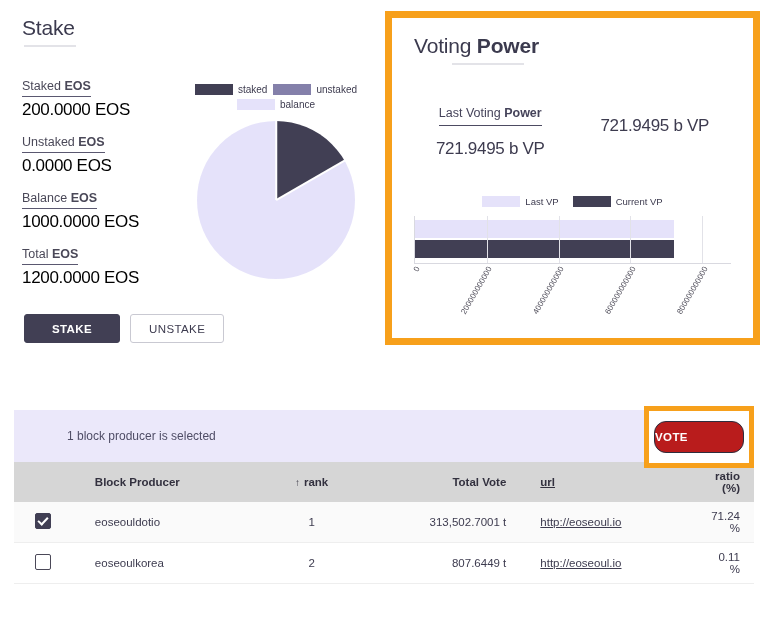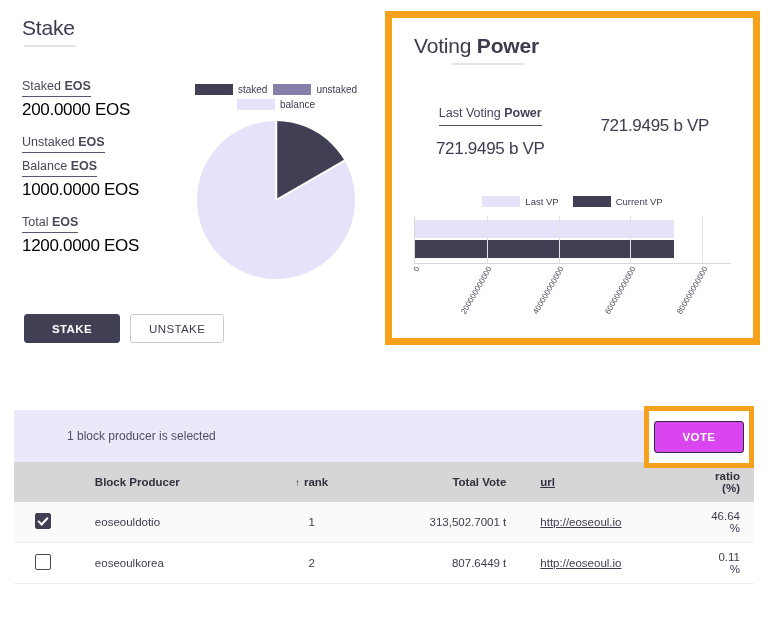--- a/index.html
+++ b/index.html
@@ -267,31 +267,31 @@
     right: 0; top: -4px;
     width: 110px; height: 62px;
     border: 5px solid #f7a01b;
     background: #ffffff;
     box-sizing: border-box;
     display: flex;
     align-items: center;
     justify-content: center;
   }
   .btn-vote {
-    background: #d946ef;
+    background: #b91c1c;
     color: #ffffff;
     font-size: 11.5px;
     font-weight: bold;
     letter-spacing: 0.4px;
     border: 1px solid #2e2d3d;
-    border-radius: 3px;
+    border-radius: 12px;
     width: 88px;
     height: 30px;
     line-height: 30px;
-    text-align: center;
+    text-align: left;
     cursor: pointer;
   }
 
   table.bp {
     width: 100%;
     border-collapse: collapse;
     font-size: 11.5px;
     color: #3d3b4f;
   }
   table.bp thead th {
@@ -350,20 +350,21 @@
     <h1 class="panel-title"><span class="light">Stake</span></h1>
     <div class="title-rule"></div>
 
     <div class="stats">
       <div>
         <div class="stat-label"><span>Staked </span><b>EOS</b></div>
         <div class="stat-value">200.0000 EOS</div>
       </div>
       <div>
         <div class="stat-label"><span>Unstaked </span><b>EOS</b></div>
+        <div class="stat-value">0.0000 EOS</div>
       </div>
       <div>
         <div class="stat-label"><span>Balance </span><b>EOS</b></div>
         <div class="stat-value">1000.0000 EOS</div>
       </div>
       <div>
         <div class="stat-label"><span>Total </span><b>EOS</b></div>
         <div class="stat-value">1200.0000 EOS</div>
       </div>
     </div>
@@ -461,21 +462,21 @@
         <th class="col-ratio">ratio (%)</th>
       </tr>
     </thead>
     <tbody id="bp-body">
         <tr class="selected">
           <td class="col-check"><span class="checkbox checked"></span></td>
           <td class="col-bp">eoseouldotio</td>
           <td class="col-rank">1</td>
           <td class="col-vote">313,502.7001 t</td>
           <td class="col-url">http://eoseoul.io</td>
-          <td class="col-ratio">46.64 %</td>
+          <td class="col-ratio">71.24 %</td>
         </tr>
         <tr>
           <td class="col-check"><span class="checkbox"></span></td>
           <td class="col-bp">eoseoulkorea</td>
           <td class="col-rank">2</td>
           <td class="col-vote">807.6449 t</td>
           <td class="col-url">http://eoseoul.io</td>
           <td class="col-ratio">0.11 %</td>
         </tr>
       </tbody>

